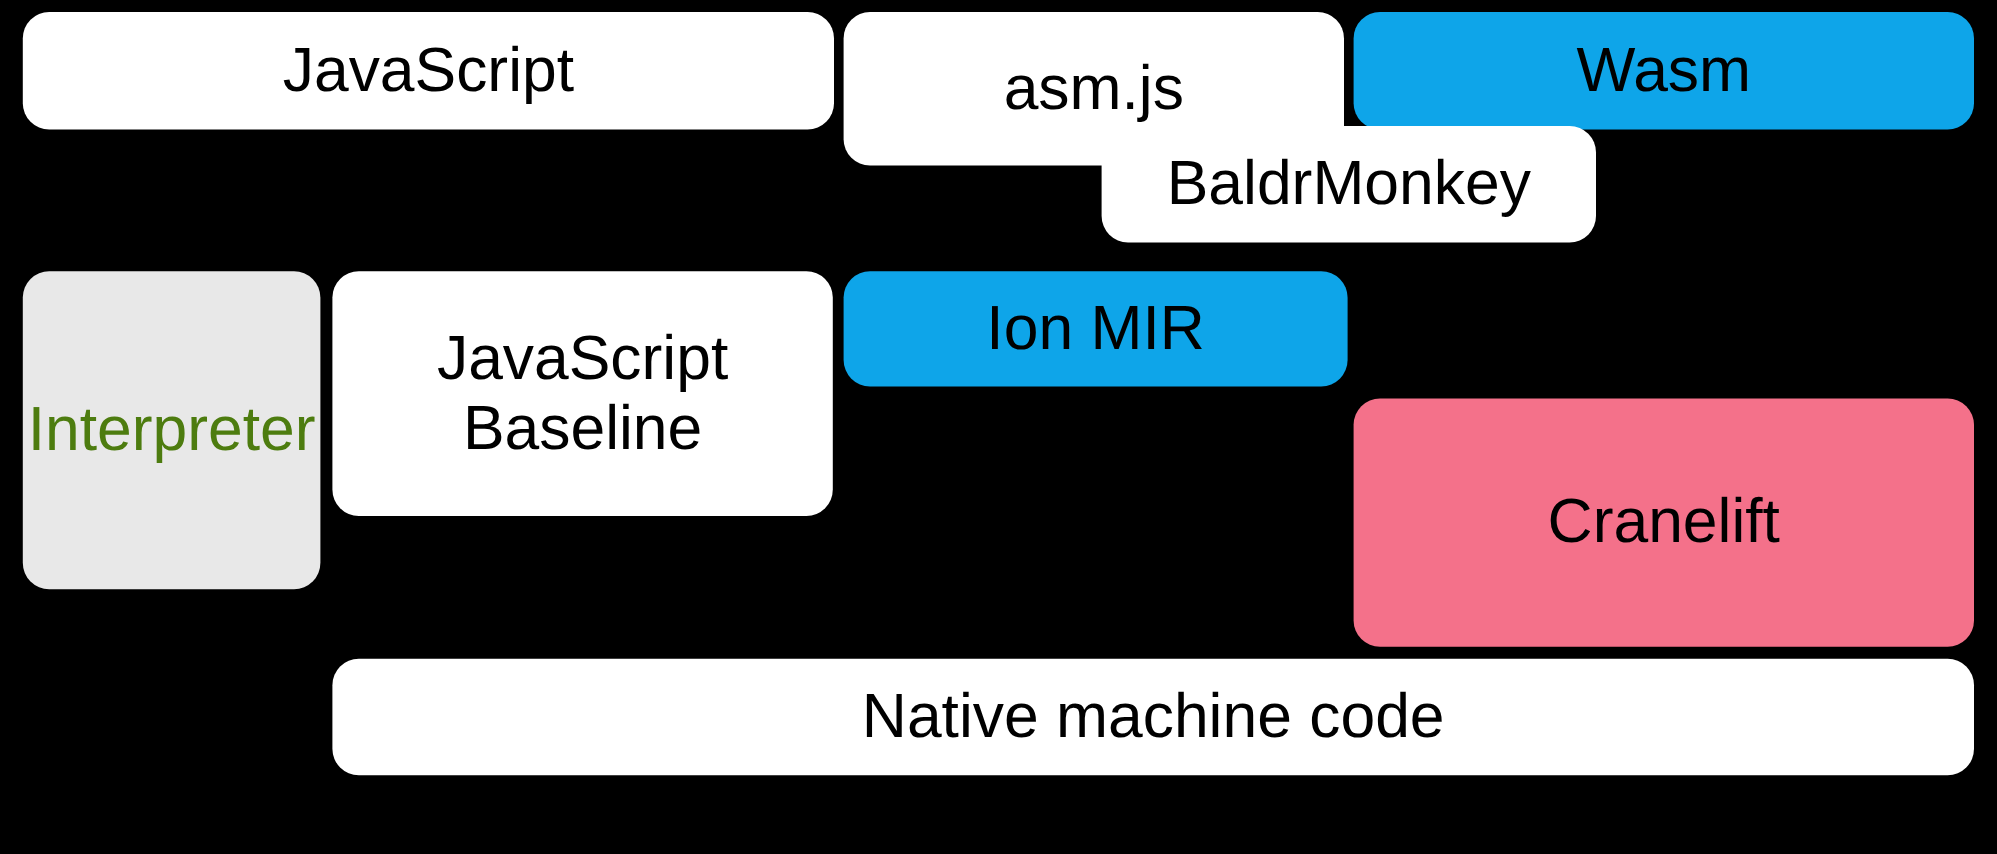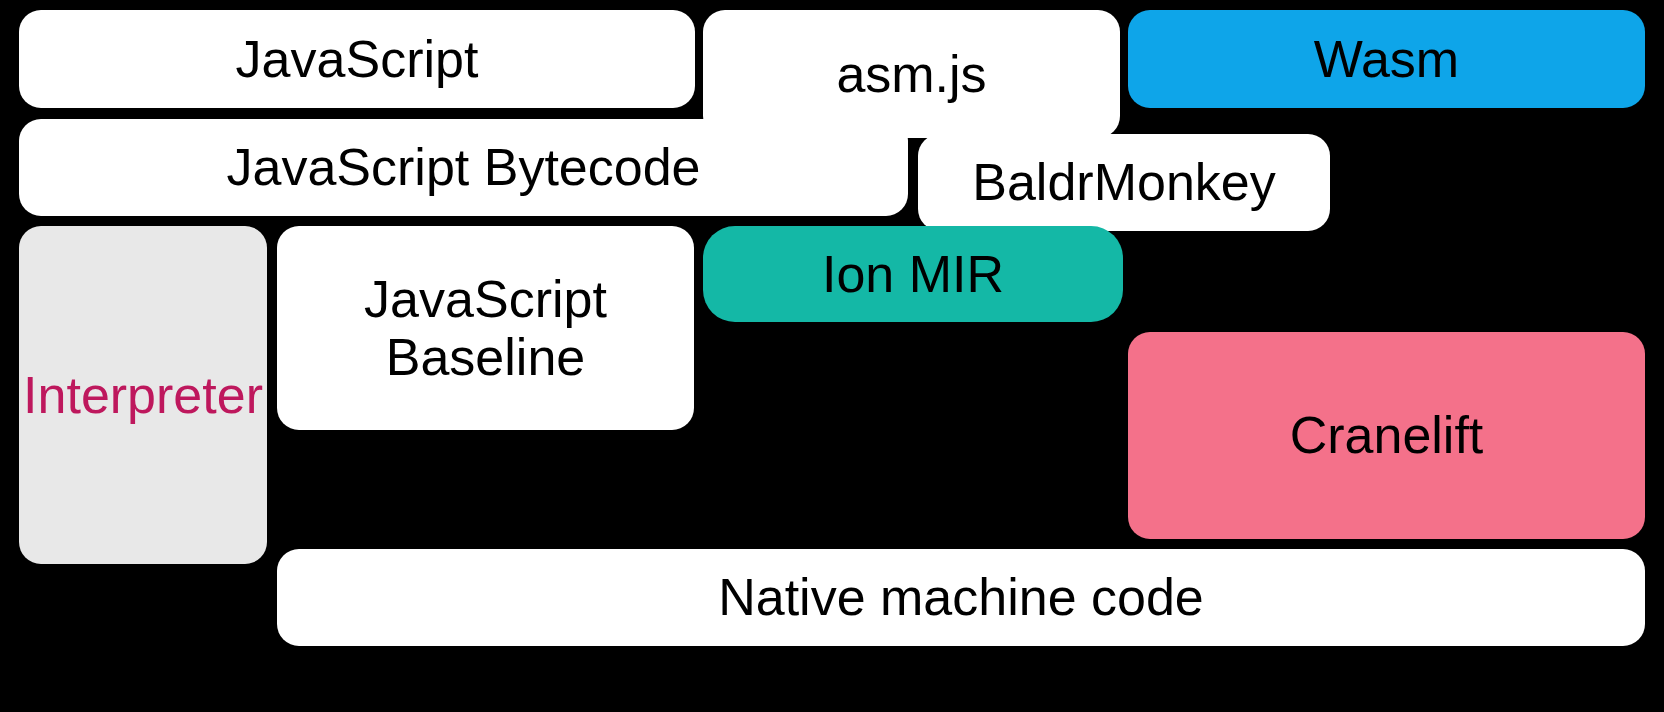--- a/index.html
+++ b/index.html
@@ -44,21 +44,20 @@
   .fill-green { background: #6ec24a; }
   .fill-pink  { background: #f4718a; }
 </style>
 </head>
 <body>
 
 <div id="diagram" style="width: 1664px; height: 712px; background: rgb(0, 0, 0);">
     <div class="node fill-white" style="left: 19px; top: 10px; width: 676px; height: 98px; background: rgb(255, 255, 255); color: rgb(0, 0, 0);">JavaScript</div>
     <div class="node fill-white" style="left: 703px; top: 10px; width: 417px; height: 128px; background: rgb(255, 255, 255); color: rgb(0, 0, 0);">asm.js</div>
     <div class="node fill-white" style="left: 1128px; top: 10px; width: 517px; height: 98px; background: #0ea5e9; color: rgb(0, 0, 0);">Wasm</div>
-    <div class="node fill-white" style="left: 19px; top: 119px; width: 889px; height: 97px; background: rgb(255, 255, 255); color: rgb(0, 0, 0);">JavaScript Bytecode</div>
-    <div class="node fill-white" style="left: 918px; top: 134px; width: 412px; height: 97px; background: rgb(255, 255, 255); color: rgb(0, 0, 0);">BaldrMonkey</div>
-    <div class="node fill-grey" style="left: 19px; top: 226px; width: 248px; height: 338px; background: rgb(232, 232, 232); color: #be185d;">Interpreter</div>
+    <div class="node fill-white" style="left: 918px; top: 105px; width: 412px; height: 97px; background: rgb(255, 255, 255); color: rgb(0, 0, 0);">BaldrMonkey</div>
+    <div class="node fill-grey" style="left: 19px; top: 226px; width: 248px; height: 265px; background: rgb(232, 232, 232); color: #4d7c0f;">Interpreter</div>
     <div class="node fill-white" style="left: 277px; top: 226px; width: 417px; height: 204px; background: rgb(255, 255, 255); color: rgb(0, 0, 0);">JavaScript
 Baseline</div>
-    <div class="node fill-green" style="left: 703px; top: 226px; width: 420px; height: 96px; background: #14b8a6; color: rgb(0, 0, 0); border-radius: 32px;">Ion MIR</div>
+    <div class="node fill-green" style="left: 703px; top: 226px; width: 420px; height: 96px; background: #0ea5e9; color: rgb(0, 0, 0);">Ion MIR</div>
     <div class="node fill-pink" style="left: 1128px; top: 332px; width: 517px; height: 207px; background: rgb(244, 113, 138); color: rgb(0, 0, 0);">Cranelift</div>
     <div class="node fill-white" style="left: 277px; top: 549px; width: 1368px; height: 97px; background: rgb(255, 255, 255); color: rgb(0, 0, 0);">Native machine code</div>
   </div>
 
 </body></html>

